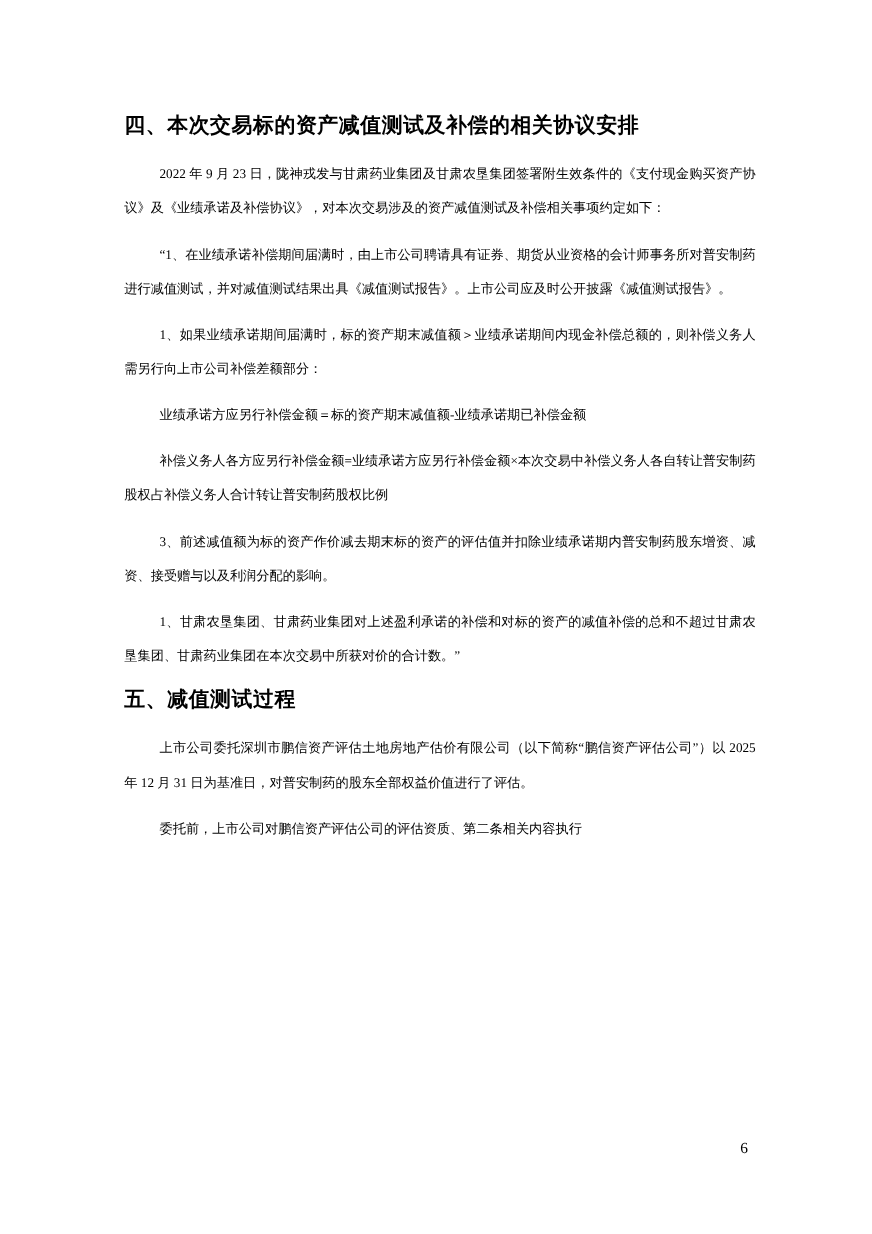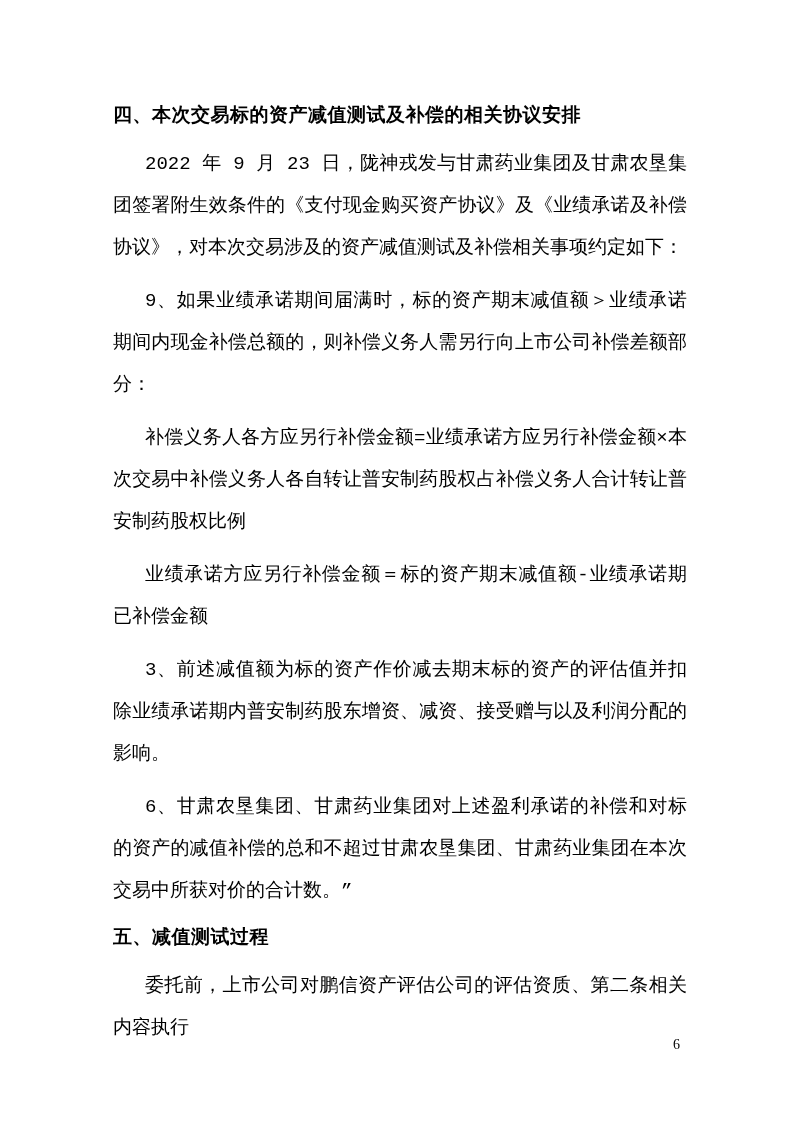--- a/index.html
+++ b/index.html
@@ -29,58 +29,59 @@
     font-weight: bold;
     font-size: 19px;
     line-height: 27px;
     margin: 0 0 15px 0;
     letter-spacing: 0.5px;
   }
   h2.section-heading.later {
     margin-top: 0;
   }
   p.body-para {
-    font-size: 19px;
-    line-height: 42px;
+    font-size: 12px;
+    line-height: 31px;
     margin: 0 0 11px 0;
     text-align: justify;
     text-indent: 32px;
     word-break: break-all;
-    font-family: Liberation Mono, monospace;
   }
   .page-number {
     position: absolute;
     top: 1036px;
     right: 113px;
     font-size: 14px;
     line-height: 18px;
     font-family: "Liberation Serif", "DejaVu Serif", serif;
   }
 </style>
 </head>
 <body>
 
 <div class="page">
 
   <h2 class="section-heading">四、本次交易标的资产减值测试及补偿的相关协议安排</h2>
 
   <p class="body-para">2022 年 9 月 23 日，陇神戎发与甘肃药业集团及甘肃农垦集团签署附生效条件的《支付现金购买资产协议》及《业绩承诺及补偿协议》，对本次交易涉及的资产减值测试及补偿相关事项约定如下：</p>
 
+  <p class="body-para">“1、在业绩承诺补偿期间届满时，由上市公司聘请具有证券、期货从业资格的会计师事务所对普安制药进行减值测试，并对减值测试结果出具《减值测试报告》。上市公司应及时公开披露《减值测试报告》。</p>
 
-  <p class="body-para">9、如果业绩承诺期间届满时，标的资产期末减值额＞业绩承诺期间内现金补偿总额的，则补偿义务人需另行向上市公司补偿差额部分：</p>
+  <p class="body-para">1、如果业绩承诺期间届满时，标的资产期末减值额＞业绩承诺期间内现金补偿总额的，则补偿义务人需另行向上市公司补偿差额部分：</p>
+
+  <p class="body-para">业绩承诺方应另行补偿金额＝标的资产期末减值额-业绩承诺期已补偿金额</p>
 
   <p class="body-para">补偿义务人各方应另行补偿金额=业绩承诺方应另行补偿金额×本次交易中补偿义务人各自转让普安制药股权占补偿义务人合计转让普安制药股权比例</p>
-
-  <p class="body-para">业绩承诺方应另行补偿金额＝标的资产期末减值额-业绩承诺期已补偿金额</p>
 
   <p class="body-para">3、前述减值额为标的资产作价减去期末标的资产的评估值并扣除业绩承诺期内普安制药股东增资、减资、接受赠与以及利润分配的影响。</p>
 
 
-  <p class="body-para">6、甘肃农垦集团、甘肃药业集团对上述盈利承诺的补偿和对标的资产的减值补偿的总和不超过甘肃农垦集团、甘肃药业集团在本次交易中所获对价的合计数。”</p>
+  <p class="body-para">1、甘肃农垦集团、甘肃药业集团对上述盈利承诺的补偿和对标的资产的减值补偿的总和不超过甘肃农垦集团、甘肃药业集团在本次交易中所获对价的合计数。”</p>
 
   <h2 class="section-heading later">五、减值测试过程</h2>
 
+  <p class="body-para">上市公司委托深圳市鹏信资产评估土地房地产估价有限公司（以下简称“鹏信资产评估公司”）以 2025 年 12 月 31 日为基准日，对普安制药的股东全部权益价值进行了评估。</p>
 
   <p class="body-para">委托前，上市公司对鹏信资产评估公司的评估资质、第二条相关内容执行</p>
 
 </div>
 
 <div class="page-number">6</div>
 
 </body></html>

